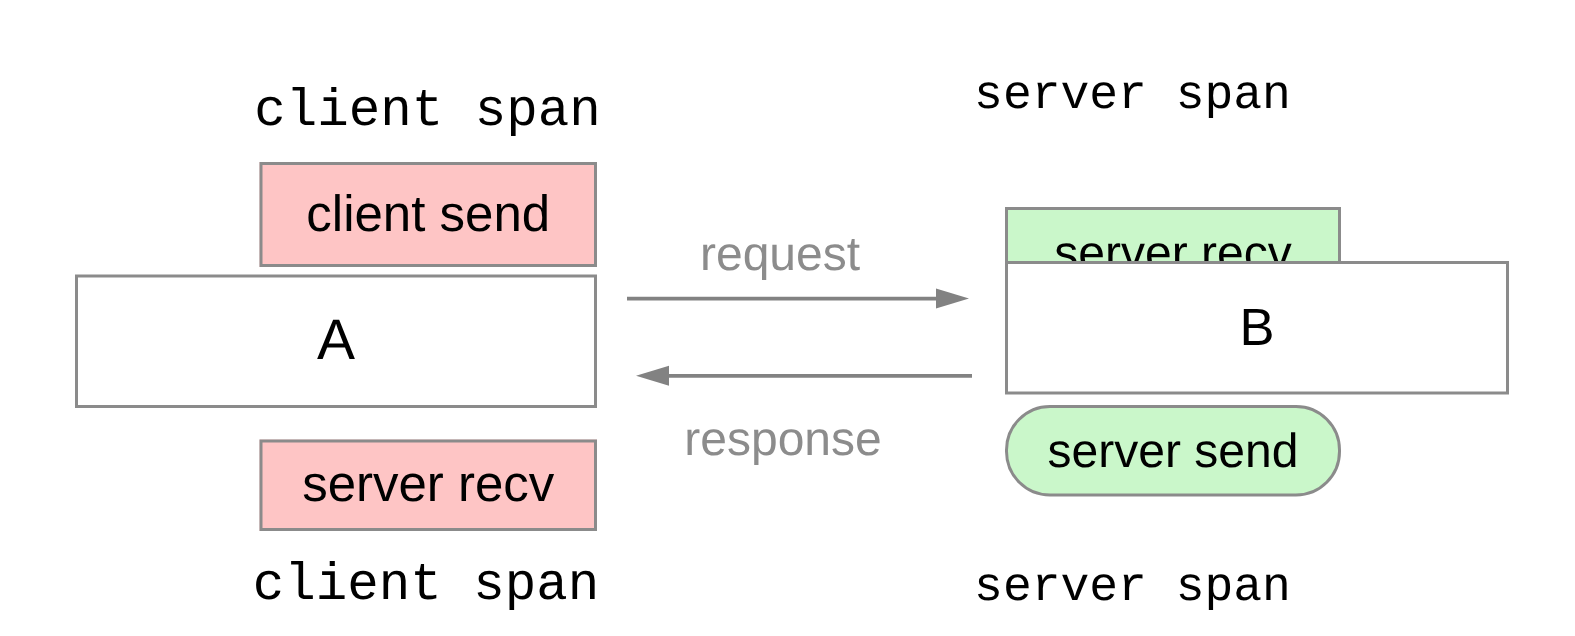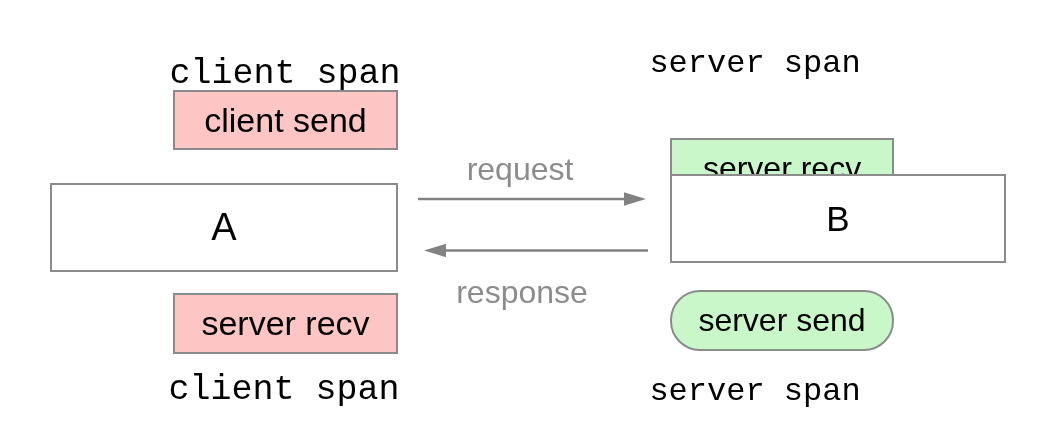--- a/index.html
+++ b/index.html
@@ -51,21 +51,21 @@
     pointer-events: none;
   }
 </style>
 </head>
 <body>
 
 <div class="canvas">
 
   <div class="span-label" style="left:285px; top:57px; font-size:35px;">client span</div>
 
-  <div class="box client-fill" style="left:173px; top:90px; width:225px; height:60px;">
+  <div class="box client-fill" style="left:173px; top:108px; width:225px; height:70px;">
     <span>client send</span>
   </div>
 
   <div class="box node-box" style="left:50px; top:183px; width:348px; height:89px; font-size:38px;">
     <span>A</span>
   </div>
 
   <div class="box client-fill" style="left:173px; top:293px; width:225px; height:61px;">
     <span>server recv</span>
   </div>
@@ -75,21 +75,21 @@
   <div class="span-label" style="left:755px; top:48px; font-size:32px;">server span</div>
 
   <div class="box server-fill" style="left:670px; top:101px; width:224px; height:61px;margin-top:37px;">
     <span>server recv</span>
   </div>
 
   <div class="box node-box" style="left:670px; top:174px; width:336px; height:89px; font-size:35px;">
     <span>B</span>
   </div>
 
-  <div class="box server-fill" style="left:670px; top:290px; width:224px; height:61px;border-radius:30px;">
+  <div class="box server-fill" style="left:670px; top:270px; width:224px; height:61px;border-radius:30px;">
     <span>server send</span>
   </div>
 
   <div class="span-label" style="left:755px; top:376px; font-size:32px;">server span</div>
 
   <div class="arrow-label" style="left:520px; top:153px;">request</div>
 
   <div class="arrow-label" style="left:522px; top:276px;">response</div>
 
   <svg class="arrows" width="1050" height="424">

